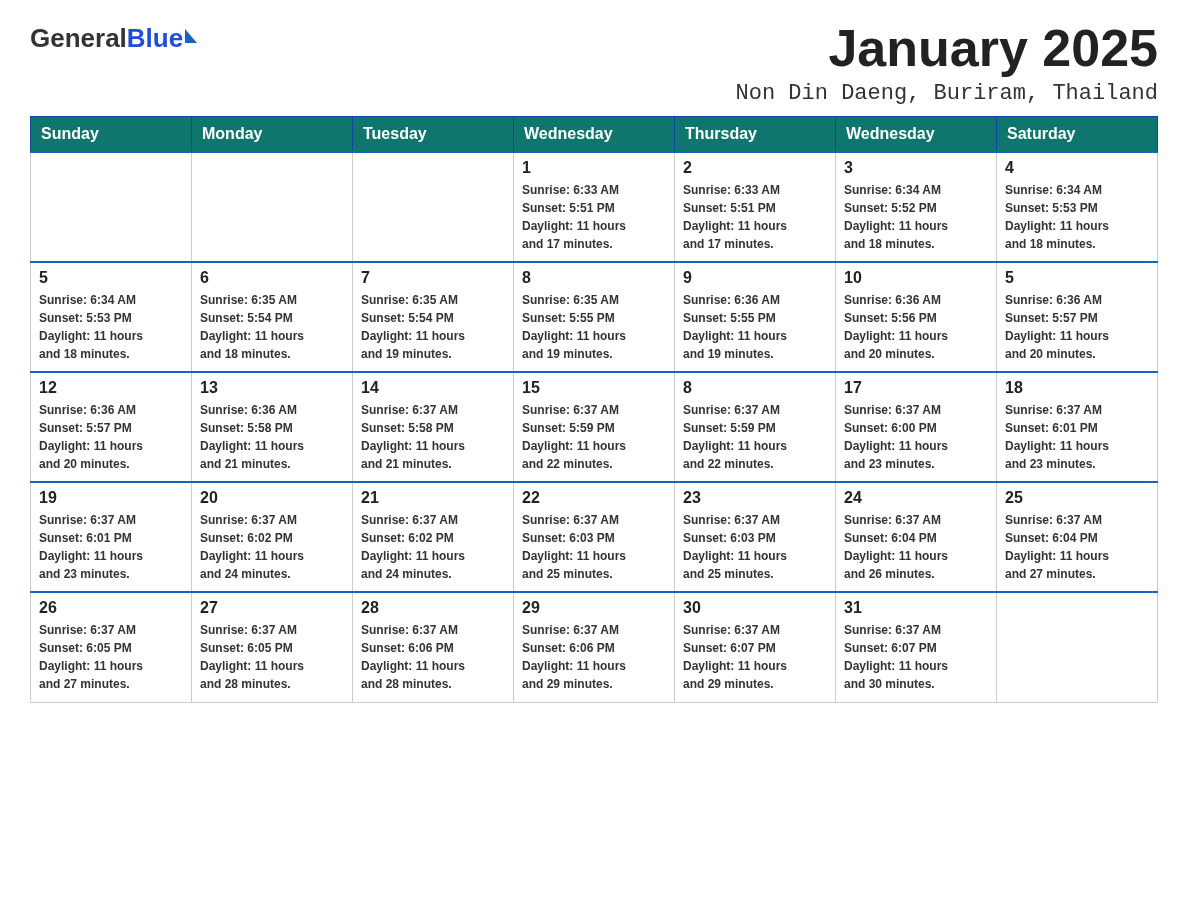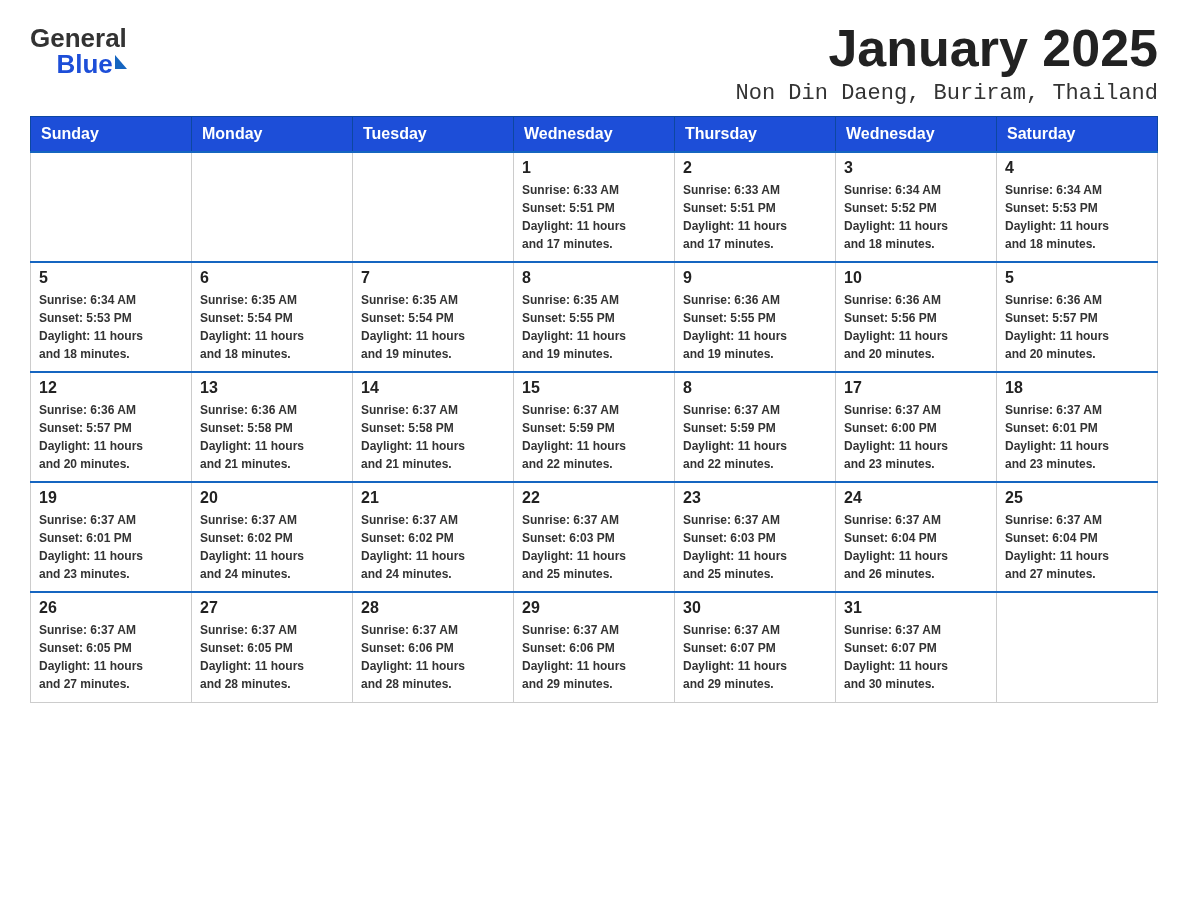--- a/index.html
+++ b/index.html
@@ -13,22 +13,22 @@
 
     .header-area {
       display: flex;
       justify-content: space-between;
       align-items: flex-start;
       margin-bottom: 10px;
     }
 
     .logo {
       display: flex;
-      flex-direction: column;
-      align-items: flex-end;
+      flex-direction: row;
+      align-items: center;
       padding-top: 5px;
     }
 
     .logo-general {
       font-size: 26px;
       font-weight: bold;
       color: #333;
       line-height: 1;
     }
 
@@ -72,21 +72,21 @@
       font-family: Liberation Mono, monospace;
     }
 
     .calendar-table {
       width: 100%;
       border-collapse: collapse;
       margin-top: 10px;
     }
 
     .calendar-table th {
-      background-color: #1d4ed8;
+      background-color: #0f766e;
       color: #fff;
       font-size: 16px;
       font-weight: bold;
       padding: 8px 10px;
       text-align: left;
       border: 1px solid #0d47a1;
     }
 
     .calendar-table td {
       width: 14.28%;

